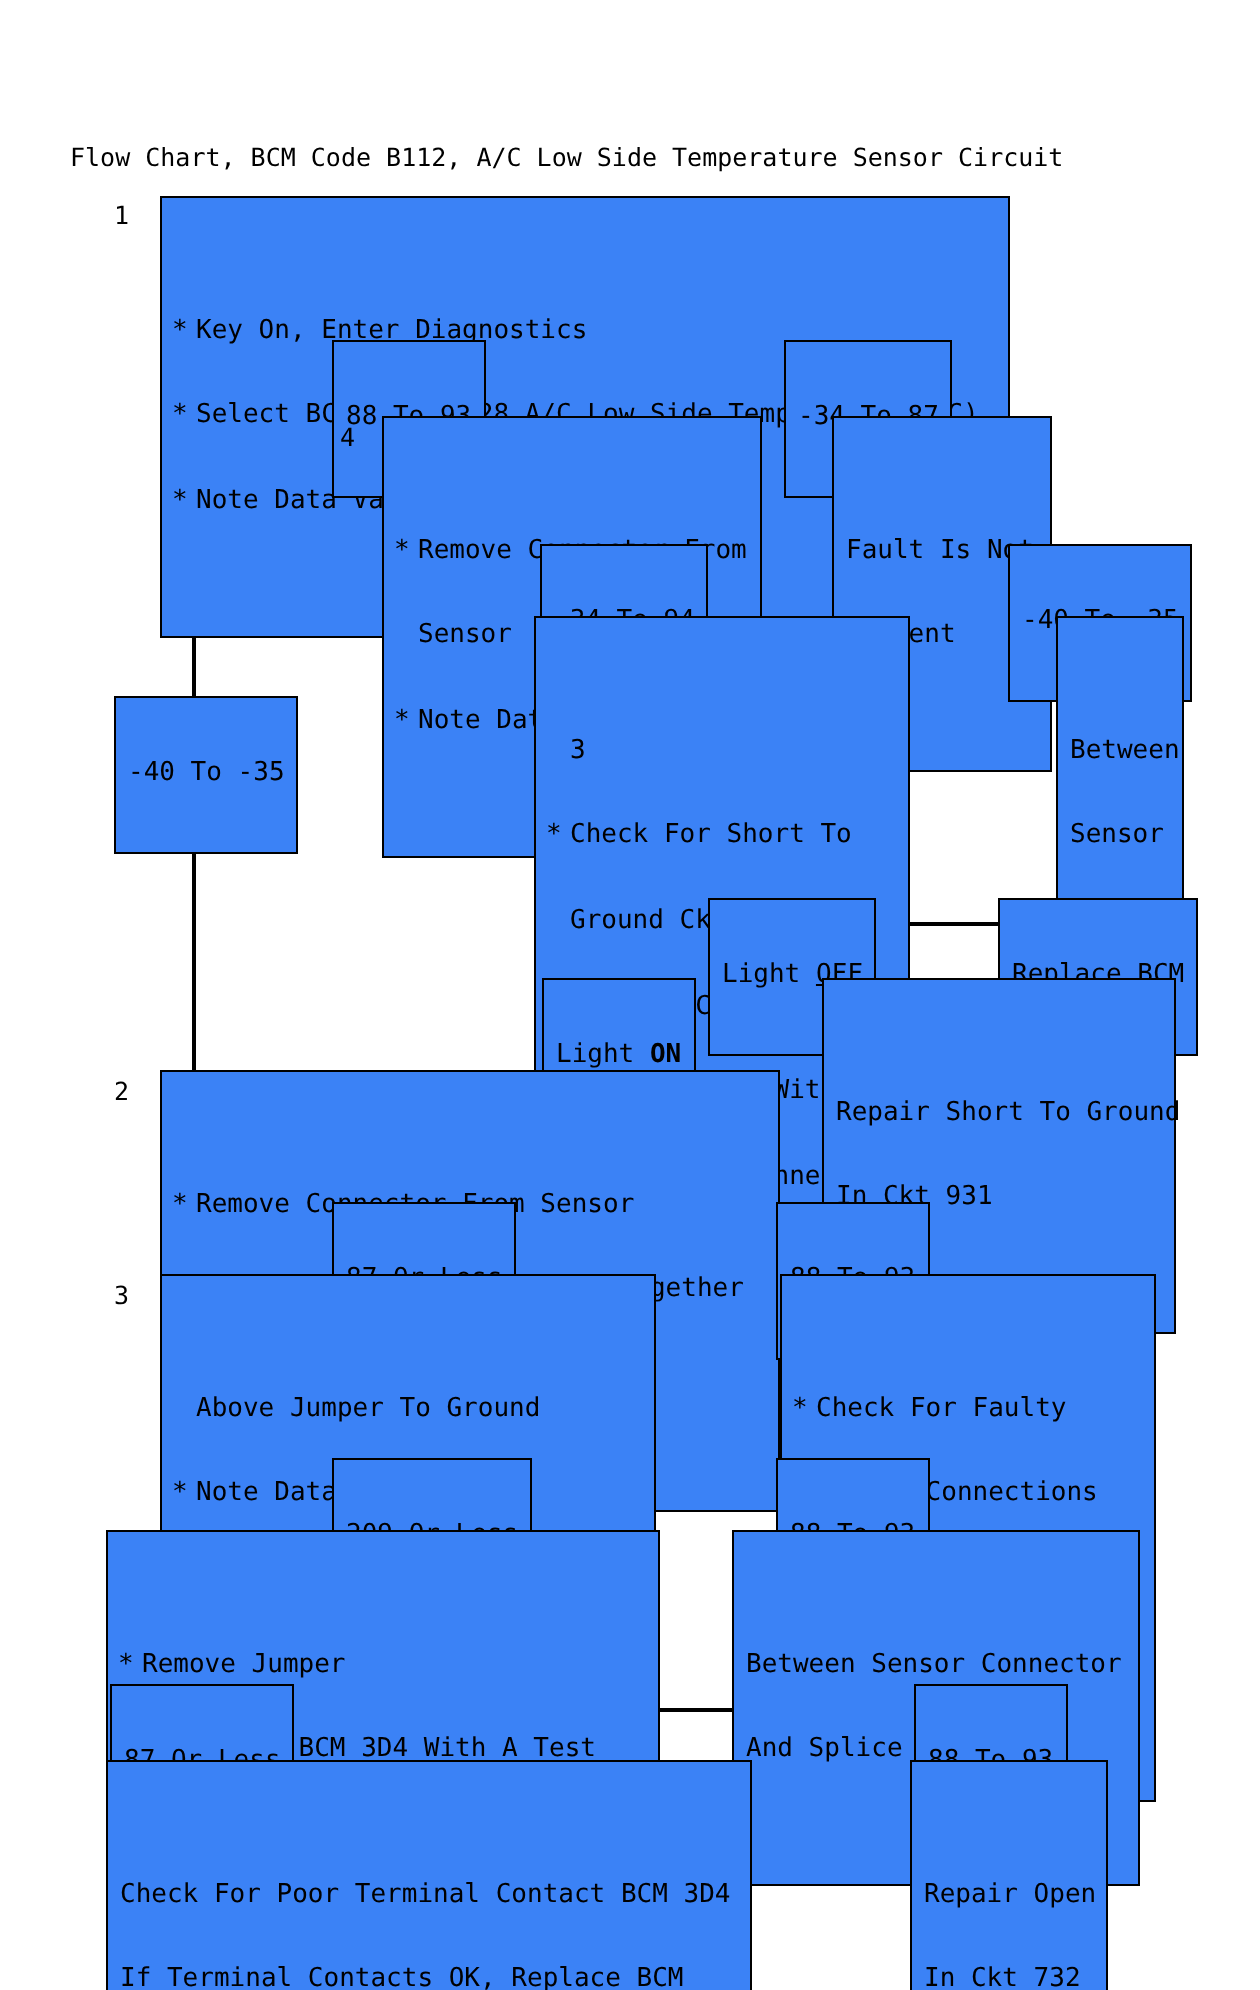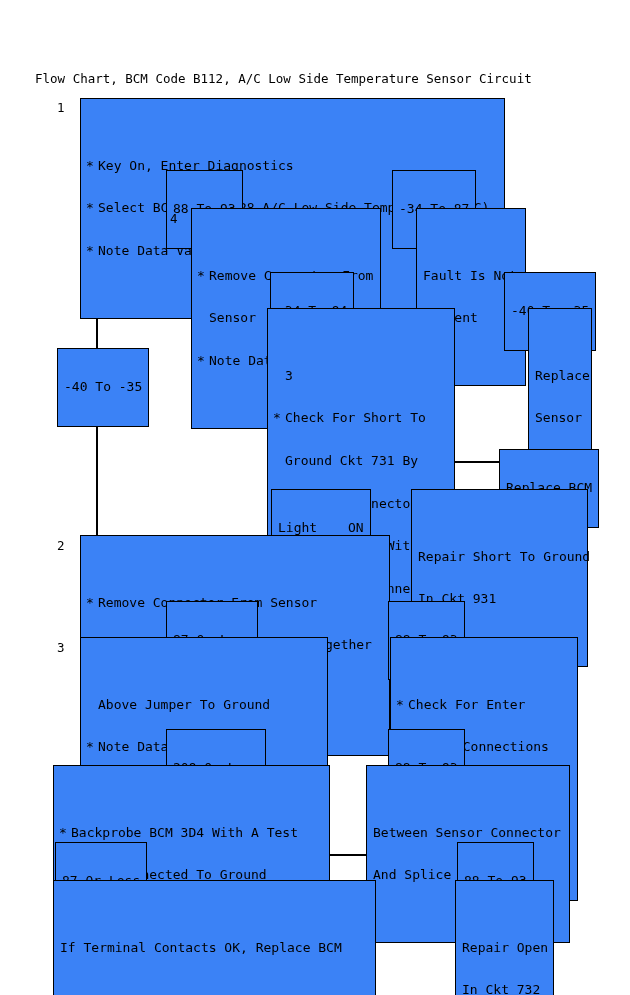--- a/index.html
+++ b/index.html
@@ -59,21 +59,21 @@
   .bl .cont {
     display: inline-block;
     width: 12px;
   }
   .ln {
     position: absolute;
     background: #000000;
     z-index: 1;
   }
   .u { text-decoration: underline; }
-  .bo { font-weight: normal; margin-left: 23px; }
+  .bo { font-weight: bold; }
 </style>
 </head>
 <body>
 
 <div id="page">
 
   <div class="title" style="left:35px; top:72px;">Flow Chart, BCM Code B112, A/C Low Side Temperature Sensor Circuit</div>
 
   <div class="ln" style="left:96px; top:148px; width:1.6px; height:26px;"></div>
 
@@ -167,21 +167,21 @@
   <div class="box tight" style="left:270px; top:272px;">
     <div class="inner"><span>-34 To 94</span></div>
   </div>
 
   <div class="box tight" style="left:504px; top:272px;">
     <div class="inner"><span>-40 To -35</span></div>
   </div>
 
   <div class="box tight" style="left:528px; top:308px; width:64px;">
     <div class="inner">
-      <span class="bl">Replace</span>
+      <span class="bl">Between</span>
       <span class="bl">Sensor</span>
     </div>
   </div>
 
   <div class="box" style="left:267px; top:308px; width:188px;">
     <div class="inner">
       <span class="bl"><span class="cont"></span><span>3</span></span>
       <span class="bl"><span class="b">*</span><span>Check For Short To</span></span>
       <span class="bl"><span class="cont"></span><span>Ground Ckt 731 By</span></span>
       <span class="bl"><span class="cont"></span><span>Probing Connector</span></span>
@@ -189,20 +189,23 @@
       <span class="bl"><span class="cont"></span><span>Test Light Connected</span></span>
       <span class="bl"><span class="cont"></span><span>To 12V</span></span>
       <span class="bl"><span class="b">*</span><span>Observe Light</span></span>
     </div>
   </div>
 
   <div class="box tight" style="left:57px; top:348px;">
     <div class="inner"><span>-40 To -35</span></div>
   </div>
 
+  <div class="box tight" style="left:354px; top:449px;">
+    <div class="inner"><span>Light </span><span class="u">OFF</span></div>
+  </div>
 
   <div class="box tight" style="left:499px; top:449px;">
     <div class="inner"><span>Replace BCM</span></div>
   </div>
 
   <div class="box tight" style="left:271px; top:489px;">
     <div class="inner"><span>Light </span><span class="bo">ON</span></div>
   </div>
 
   <div class="box tight" style="left:411px; top:489px; width:177px;">
@@ -232,37 +235,38 @@
   <div class="steplabel" style="left:57px; top:641px;">3</div>
   <div class="box" style="left:80px; top:637px; width:248px;">
     <div class="inner">
       <span class="bl"><span class="cont"></span><span>Above Jumper To Ground</span></span>
       <span class="bl"><span class="b">*</span><span>Note Data Value</span></span>
     </div>
   </div>
 
   <div class="box" style="left:390px; top:637px; width:188px;">
     <div class="inner">
-      <span class="bl"><span class="b">*</span><span>Check For Enter</span></span>
+      <span class="bl"><span class="b">*</span><span>Check For Faulty</span></span>
       <span class="bl"><span class="cont"></span><span>Sensor Connections</span></span>
       <span class="bl"><span class="b">*</span><span>If Connections OK,</span></span>
       <span class="bl"><span class="cont"></span><span>Replace Sensor</span></span>
     </div>
   </div>
 
   <div class="box tight" style="left:166px; top:729px;">
     <div class="inner"><span>209 </span><span class="u">Or Less</span></div>
   </div>
 
   <div class="box tight" style="left:388px; top:729px;">
     <div class="inner"><span>88 To 93</span></div>
   </div>
 
   <div class="box" style="left:53px; top:765px; width:277px;">
     <div class="inner">
+      <span class="bl"><span class="b">*</span><span>Remove Jumper</span></span>
       <span class="bl"><span class="b">*</span><span>Backprobe BCM 3D4 With A Test</span></span>
       <span class="bl"><span class="cont"></span><span>Light Connected To Ground</span></span>
       <span class="bl"><span class="b">*</span><span>Note Data Value</span></span>
     </div>
   </div>
 
   <div class="box tight" style="left:366px; top:765px; width:204px;">
     <div class="inner">
       <span class="bl">Between Sensor Connector</span>
       <span class="bl">And Splice</span>
@@ -272,20 +276,21 @@
   <div class="box tight" style="left:55px; top:842px;">
     <div class="inner"><span>87 </span><span class="u">Or Less</span></div>
   </div>
 
   <div class="box tight" style="left:457px; top:842px;">
     <div class="inner"><span>88 To 93</span></div>
   </div>
 
   <div class="box tight" style="left:53px; top:880px; width:323px;">
     <div class="inner">
+      <span class="bl">Check For Poor Terminal Contact BCM 3D4</span>
       <span class="bl">If Terminal Contacts OK, Replace BCM</span>
     </div>
   </div>
 
   <div class="box tight" style="left:455px; top:880px; width:99px;">
     <div class="inner">
       <span class="bl">Repair Open</span>
       <span class="bl">In Ckt 732</span>
     </div>
   </div>

